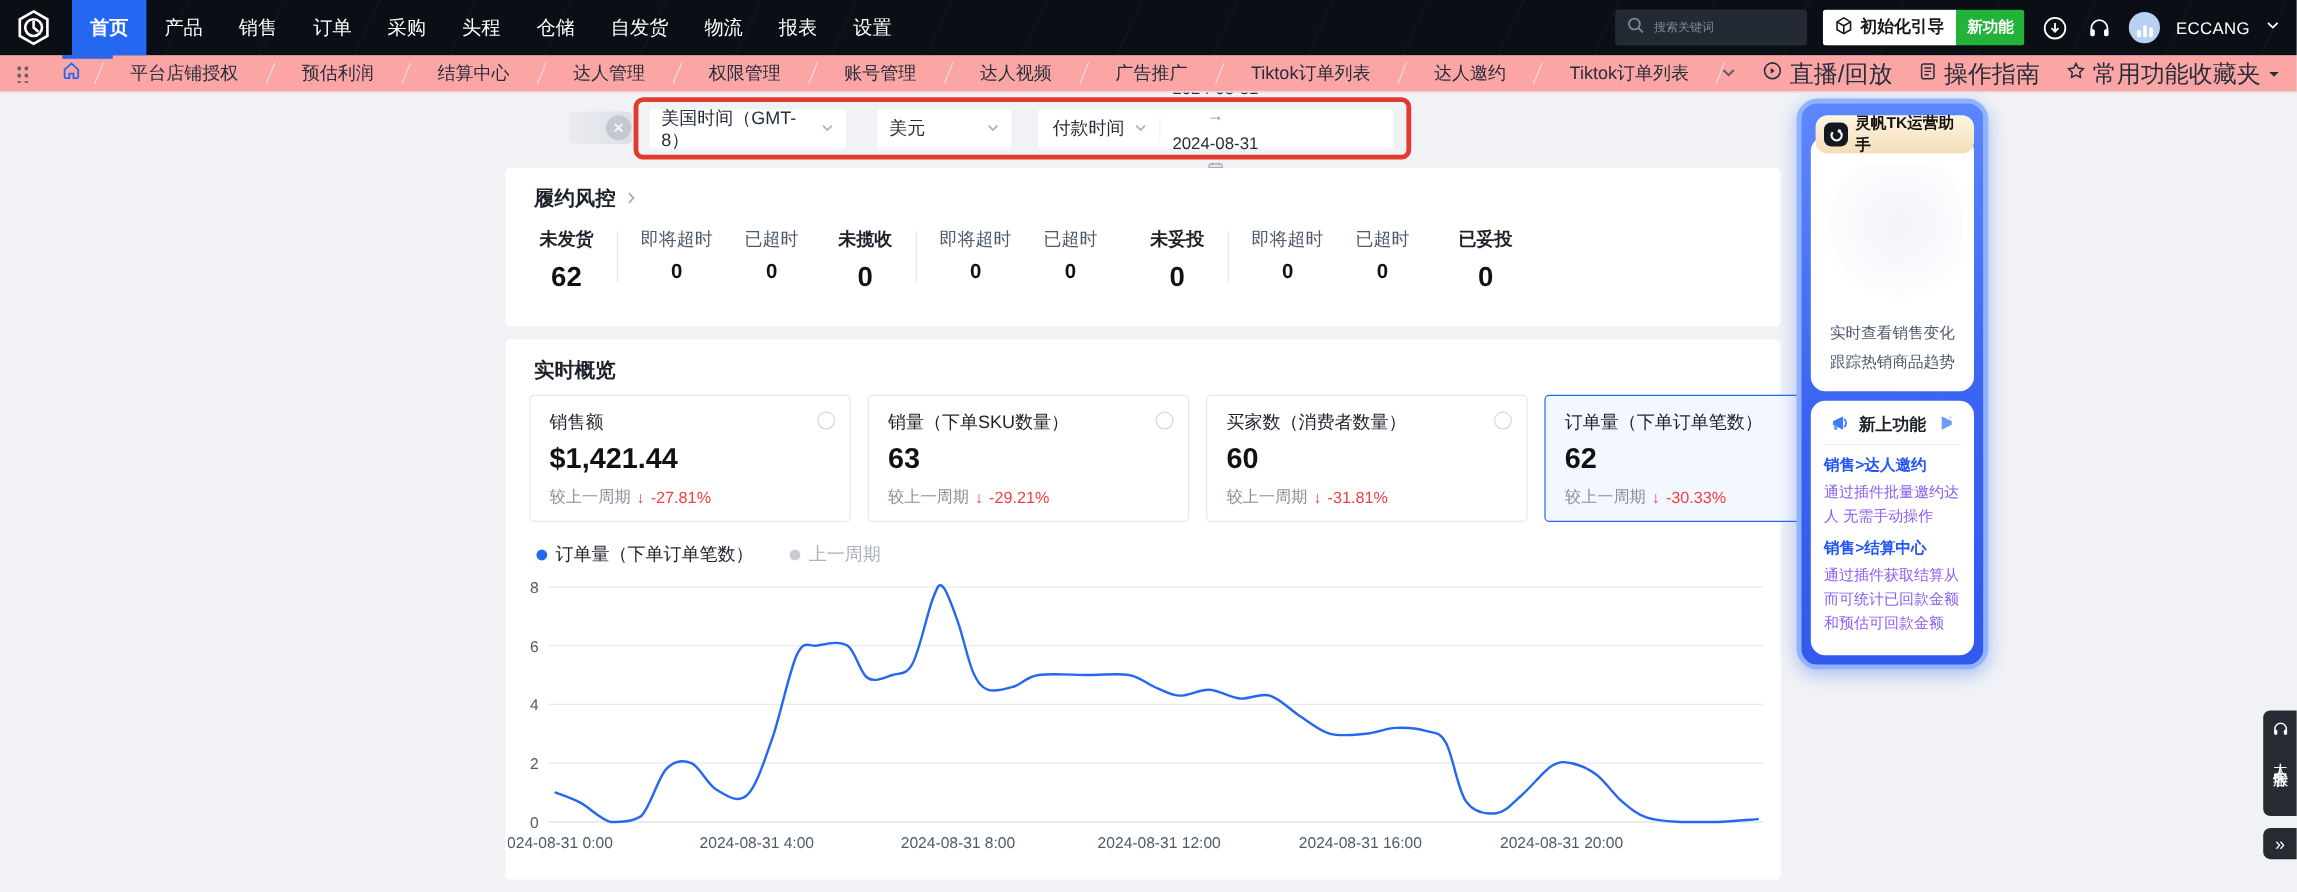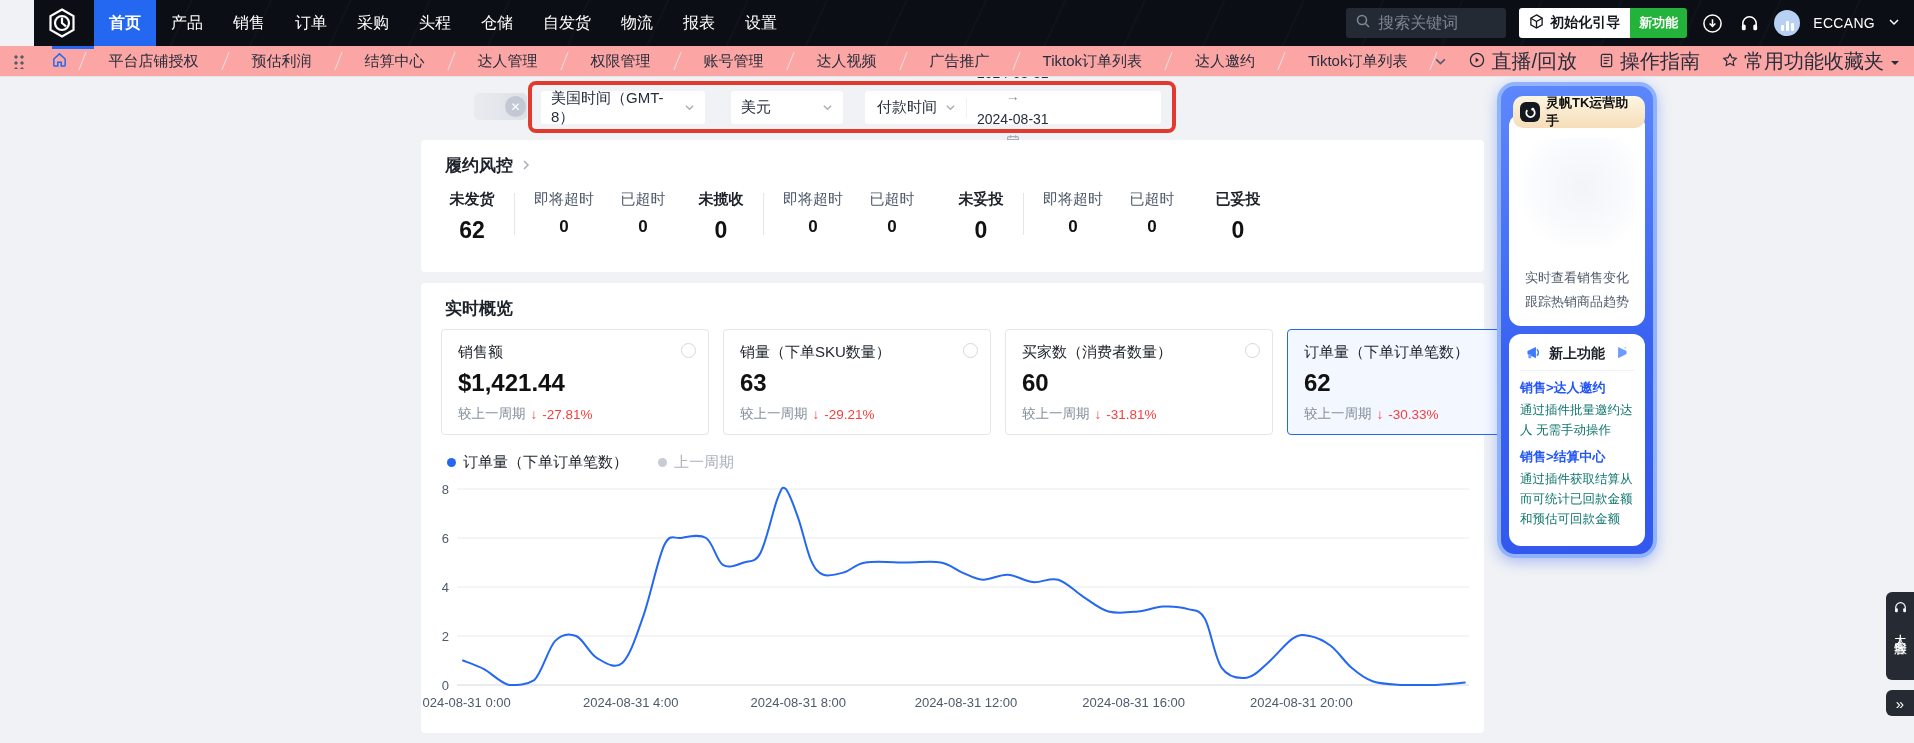--- a/index.html
+++ b/index.html
@@ -1,29 +1,29 @@
 <!DOCTYPE html>
 <html><head>
 <meta charset="utf-8">
 <style>
 * { margin:0; padding:0; box-sizing:border-box; }
 html,body { width:1914px; height:743px; overflow:hidden; }
 body { position:relative; font-family:"Liberation Sans","DejaVu Sans",sans-serif; background:#f0f2f5; color:#1d2129; }
 
 
-.topnav { position:absolute; top:0; left:0; right:0; height:46px; background:#0b0e14; display:flex; align-items:center; z-index:20;margin-left:34px; }
+.topnav { position:absolute; top:0; left:0; right:0; height:46px; background:#0b0e14; display:flex; align-items:center; z-index:20; }
 .topnav::before { content:''; position:absolute; inset:0; pointer-events:none; opacity:.5;
   background:repeating-linear-gradient(115deg, transparent 0 70px, rgba(255,255,255,.04) 70px 72px); }
 .logo { width:32px; height:32px; margin:0 16px 0 12px; flex:0 0 auto; position:relative; z-index:1; }
 .nav-menu { display:flex; height:100%; position:relative; z-index:1; }
 .nav-item { height:46px; display:flex; align-items:center; padding:0 15px; font-size:16px; color:#fff; cursor:pointer; white-space:nowrap; }
 .nav-item.active { background:#2468F2; font-weight:700; }
 .tn-right { margin-left:auto; display:flex; align-items:center; gap:13px; padding-right:14px; position:relative; z-index:1; }
 .searchbox { display:flex; align-items:center; gap:8px; width:160px; height:30px; background:#242a33; border-radius:3px; padding:0 10px; }
-.searchbox input { background:transparent; border:none; outline:none; color:#cfd3da; font-size:16px; width:110px; font-family:inherit; }
+.searchbox input { background:transparent; border:none; outline:none; color:#cfd3da; font-size:10px; width:110px; font-family:inherit; }
 .searchbox input::placeholder { color:#7d8694; }
 .init-wrap { display:flex; align-items:stretch; height:30px; border-radius:3px; overflow:hidden; }
 .init-btn { background:#fff; color:#16181d; display:flex; align-items:center; gap:6px; padding:0 10px; font-size:14px; font-weight:700; cursor:pointer; }
 .new-badge { background:#23B33A; color:#fff; display:flex; align-items:center; padding:0 9px; font-size:13px; font-weight:700; }
 .round-icon { width:24px; height:24px; display:flex; align-items:center; justify-content:center; cursor:pointer; }
 .avatar { width:26px; height:26px; border-radius:50%; background:#b8d0f2; display:flex; align-items:flex-end; justify-content:center; overflow:hidden; cursor:pointer; }
 .avatar .bars { display:flex; gap:2px; align-items:flex-end; margin-bottom:5px; }
 .avatar .bars i { width:3px; background:#fff; display:block; border-radius:1px; }
 .account-name { font-size:14px; color:#fff; letter-spacing:.3px; }
 
@@ -89,21 +89,21 @@
   background:linear-gradient(175deg,#5d88fc 0%,#3a63f2 55%,#3258ee 100%); border:4px solid #8fb3ff; box-shadow:0 4px 14px rgba(48,88,238,.35); }
 .as-badge { position:absolute; top:10px; left:12px; right:8px; height:32px; background:linear-gradient(180deg,#fdf6e2,#f5ddb9); border-radius:10px; display:flex; align-items:center; gap:6px; padding:0 7px; font-size:13px; font-weight:700; color:#111; z-index:3; cursor:pointer; }
 .as-badge-icon { width:20px; height:20px; border-radius:6px; background:#15181e; flex:0 0 auto; display:flex; align-items:center; justify-content:center; }
 .promo-card { position:absolute; top:28px; left:8px; right:8px; height:212px; background:#fff; border-radius:12px; overflow:hidden; }
 .promo-art { position:absolute; top:24px; left:10px; right:10px; height:110px; border-radius:10px;
   background:radial-gradient(circle at 55% 45%, #f2f4f8 0%, #fafbfd 55%, transparent 75%); }
 .promo-text { position:absolute; bottom:12px; left:0; right:0; text-align:center; font-size:13px; color:#4e5969; line-height:24px; }
 .feat-card { position:absolute; left:8px; right:8px; top:248px; bottom:8px; background:#fff; border-radius:12px; padding:9px 11px 0; }
 .feat-head { display:flex; align-items:center; justify-content:center; gap:6px; font-size:14px; font-weight:700; color:#1d2129; padding:2px 0 7px; border-bottom:1px solid #f0f1f4; }
 .feat-link { color:#2356f6; font-weight:700; font-size:13px; margin-top:8px; cursor:pointer; }
-.feat-desc { font-size:12.5px; color:#0f766e; line-height:20px; margin-top:3px; }
+.feat-desc { font-size:12.5px; color:#8b5cf6; line-height:20px; margin-top:3px; }
 
 
 .support { position:absolute; left:1886px; top:515px; width:28px; height:88px; background:#262b33; border-radius:6px 0 0 6px; color:#fff; display:flex; flex-direction:column; align-items:center; padding-top:8px; gap:5px; cursor:pointer; z-index:30; }
 .support .v-text { writing-mode:vertical-rl; font-size:13px; letter-spacing:3px; }
 .expand { position:absolute; left:1886px; top:613px; width:28px; height:26px; background:#262b33; border-radius:6px 0 0 6px; color:#fff; display:flex; align-items:center; justify-content:center; font-size:15px; cursor:pointer; z-index:30; }
 </style>
 </head>
 <body>
 
 <div class="topnav">

